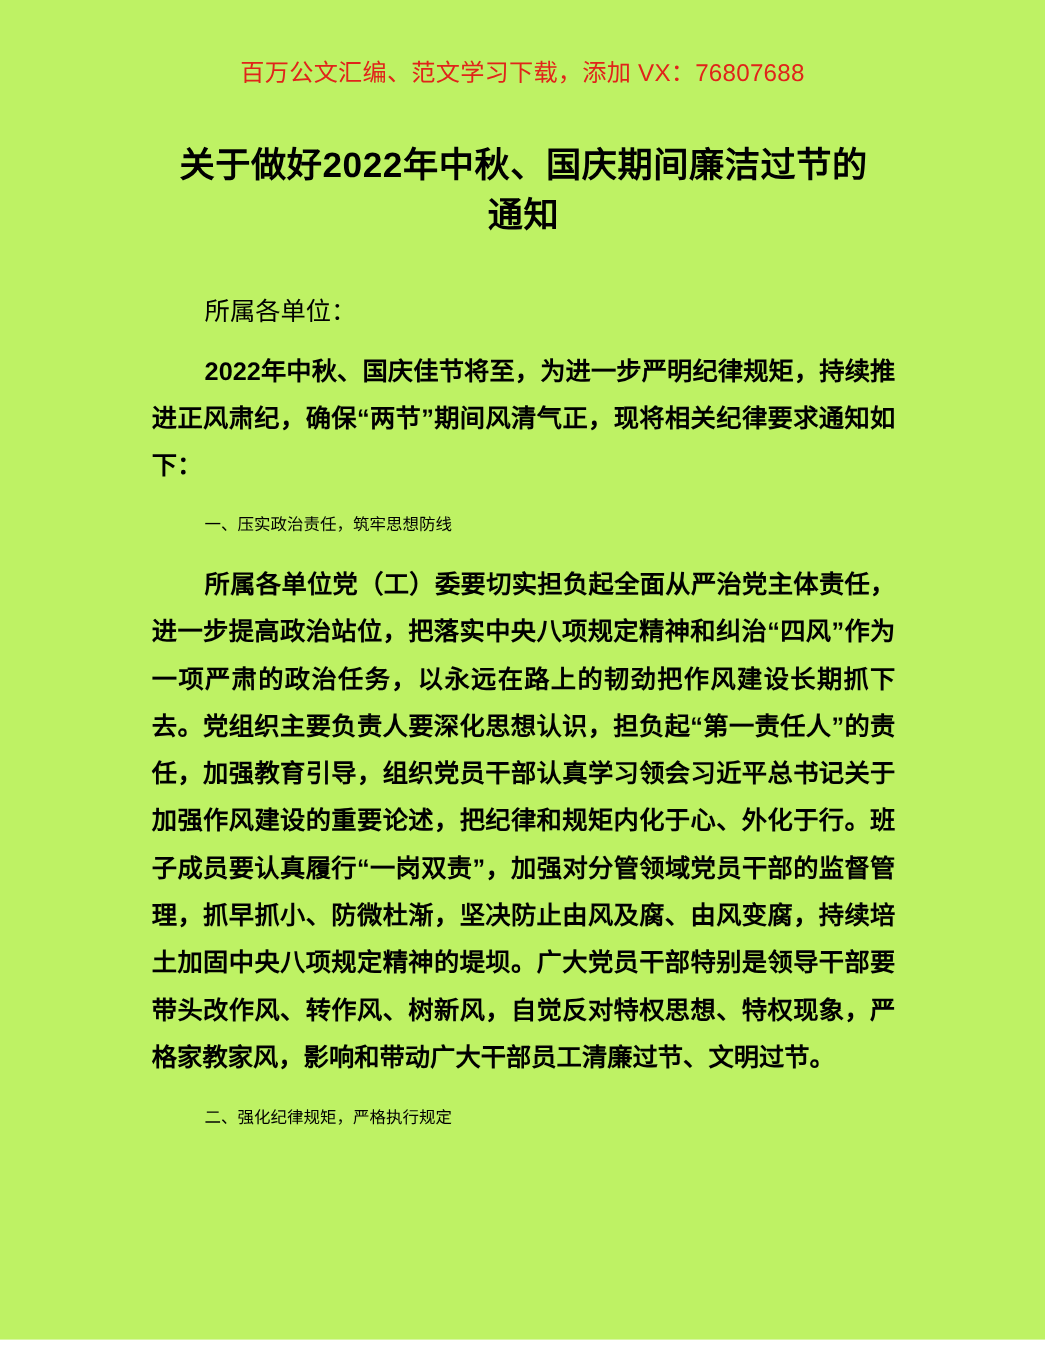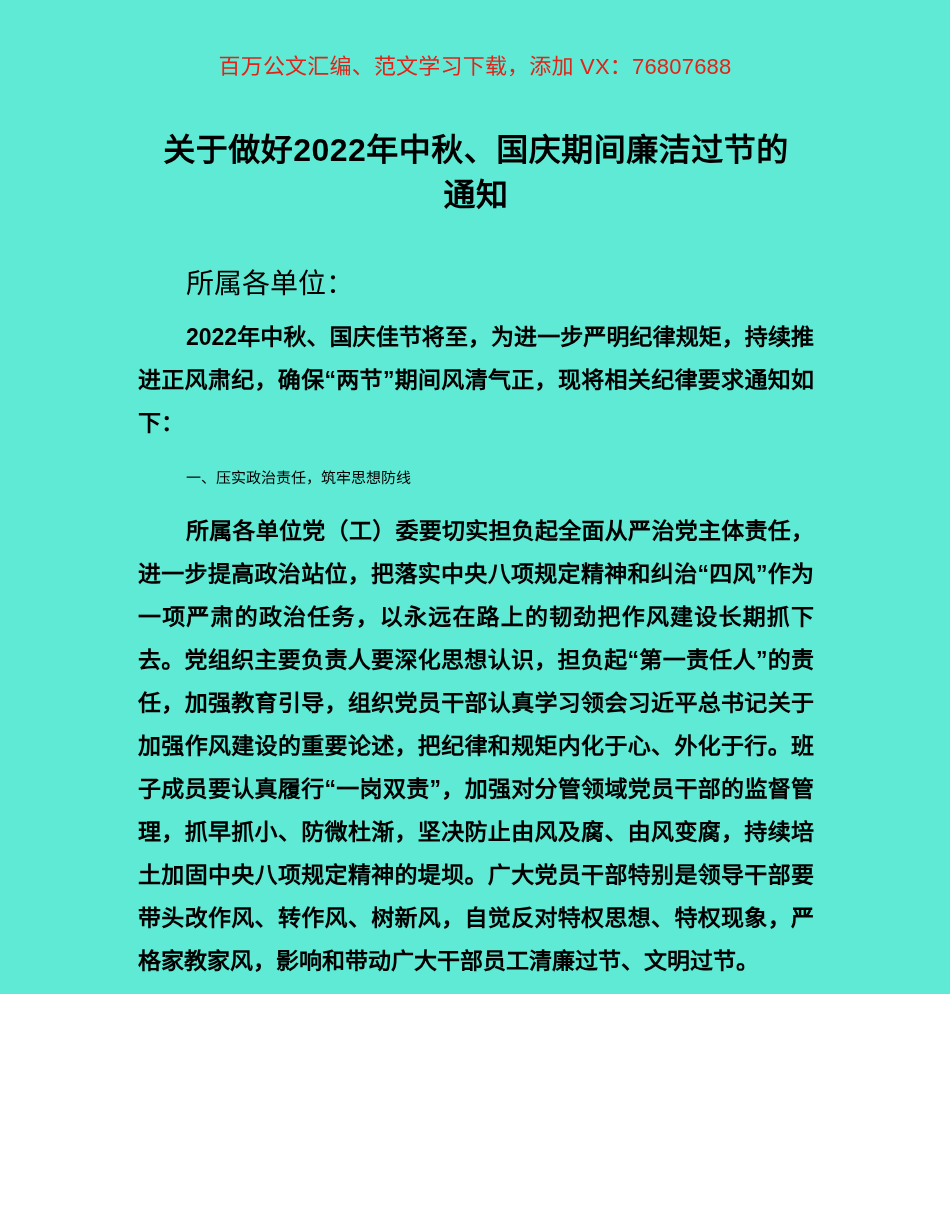--- a/index.html
+++ b/index.html
@@ -5,22 +5,22 @@
 <style>
   html, body {
     margin: 0;
     padding: 0;
     background: #ffffff;
   }
 
   #page {
     position: relative;
     width: 950px;
-    height: 994px;
-    background: #5eead4;
+    height: 1218px;
+    background: #bef264;
     overflow: hidden;
     font-family: "Liberation Sans", "DejaVu Sans", sans-serif;
     -webkit-font-smoothing: antialiased;
   }
 
   
   .promo-header {
     position: absolute;
     top: 52px;
     left: 0;
@@ -49,21 +49,21 @@
     line-height: 45px;
     font-weight: 700;
     text-align: center;
     color: #000000;
     letter-spacing: 0.5px;
   }
 
   .salutation {
     margin: 0;
     padding-top: 28px;
-    font-size: 28px;
+    font-size: 23px;
     line-height: 43px;
     color: #000000;
     text-indent: 48px;
     text-align: justify;
     text-justify: inter-ideograph;
   }
 
   .body-para {
     margin: 0;
     padding-top: 11px;

